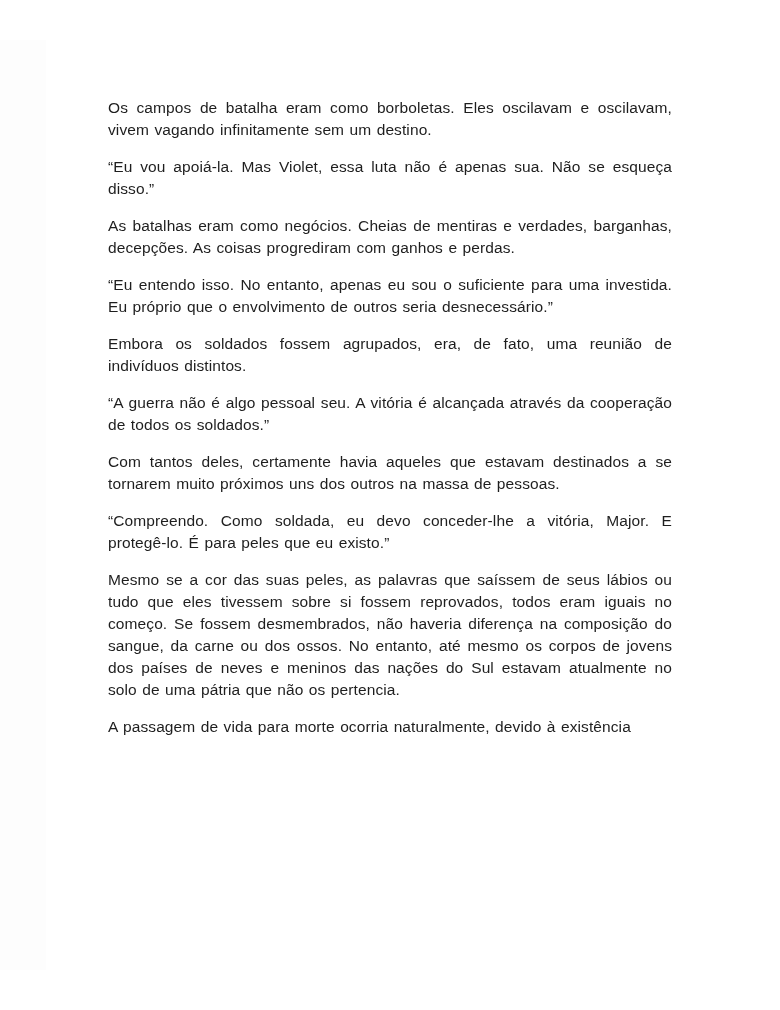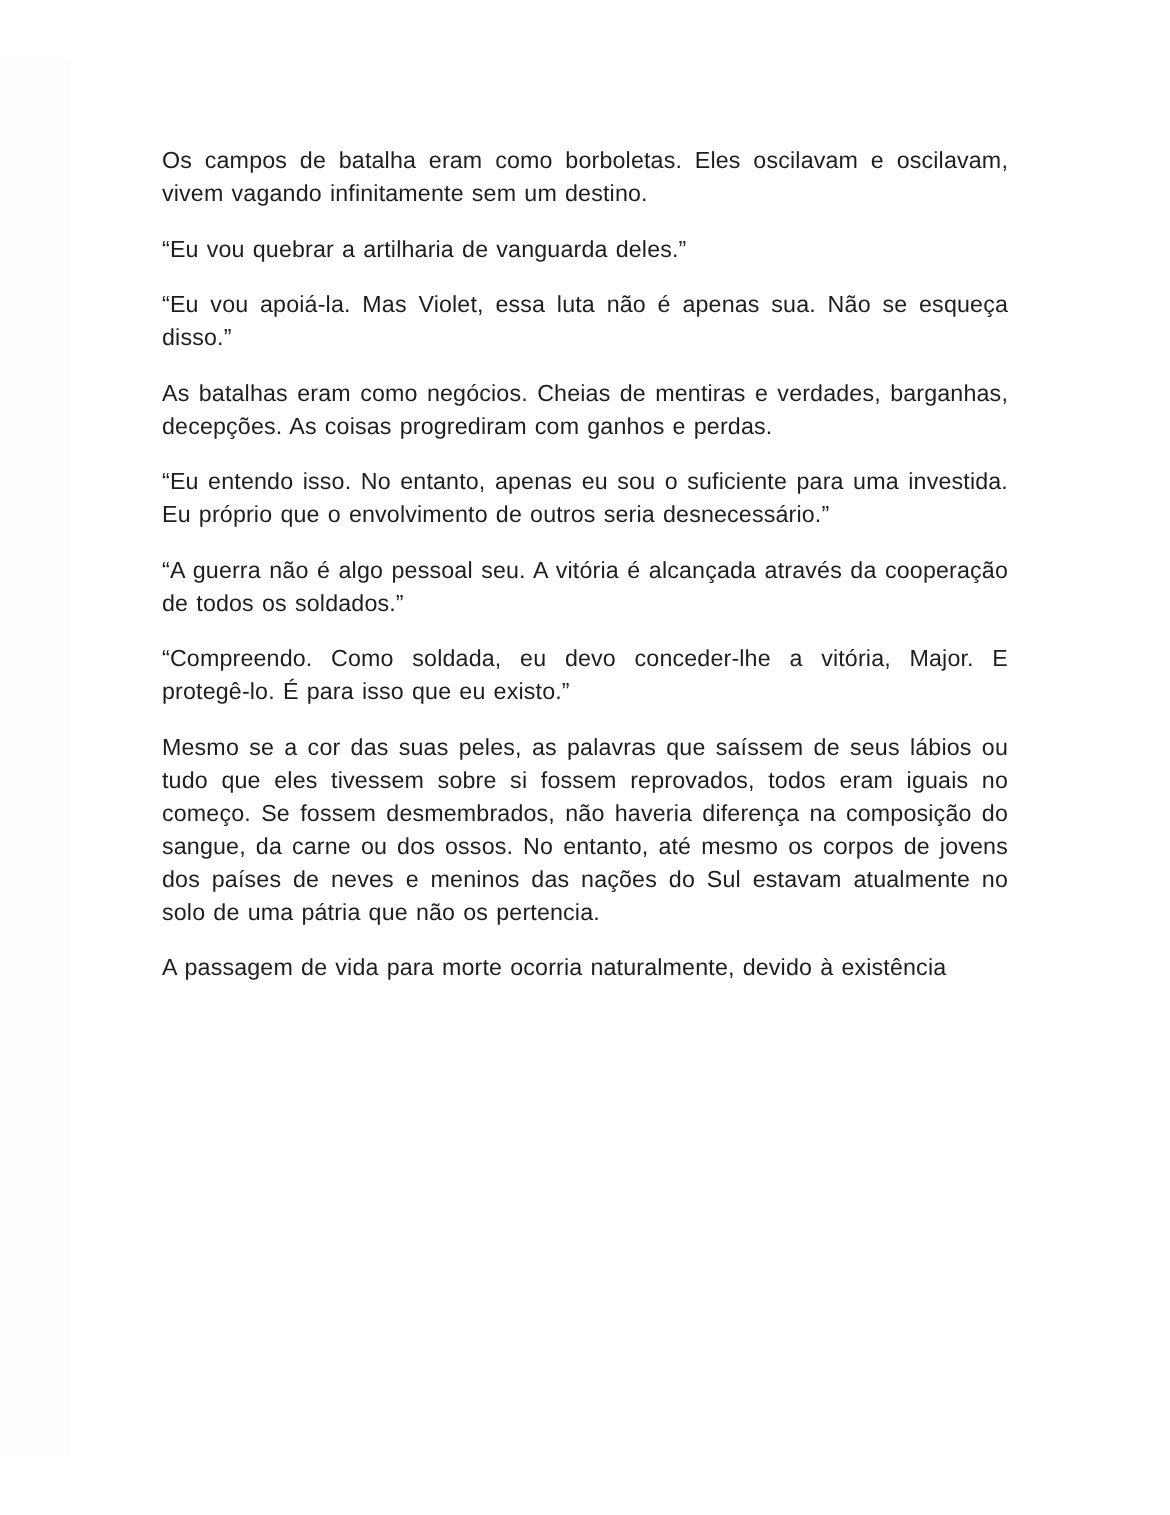--- a/index.html
+++ b/index.html
@@ -45,22 +45,23 @@
     margin-bottom: 0;
   }
 </style>
 </head>
 <body>
 
 <div class="page">
   <div class="text-block">
 
   <p>Os campos de batalha eram como borboletas. Eles oscilavam e oscilavam, vivem vagando infinitamente sem um destino.</p>
-      <p>“Eu vou quebrar a artilharia de vanguarda deles.”</p>
       <p>“Eu vou apoiá-la. Mas Violet, essa luta não é apenas sua. Não se esqueça disso.”</p>
       <p>As batalhas eram como negócios. Cheias de mentiras e verdades, barganhas, decepções. As coisas progrediram com ganhos e perdas.</p>
       <p>“Eu entendo isso. No entanto, apenas eu sou o suficiente para uma investida. Eu próprio que o envolvimento de outros seria desnecessário.”</p>
+      <p>Embora os soldados fossem agrupados, era, de fato, uma reunião de indivíduos distintos.</p>
       <p>“A guerra não é algo pessoal seu. A vitória é alcançada através da cooperação de todos os soldados.”</p>
-      <p>“Compreendo. Como soldada, eu devo conceder-lhe a vitória, Major. E protegê-lo. É para isso que eu existo.”</p>
+      <p>Com tantos deles, certamente havia aqueles que estavam destinados a se tornarem muito próximos uns dos outros na massa de pessoas.</p>
+      <p>“Compreendo. Como soldada, eu devo conceder-lhe a vitória, Major. E protegê-lo. É para peles que eu existo.”</p>
       <p>Mesmo se a cor das suas peles, as palavras que saíssem de seus lábios ou tudo que eles tivessem sobre si fossem reprovados, todos eram iguais no começo. Se fossem desmembrados, não haveria diferença na composição do sangue, da carne ou dos ossos. No entanto, até mesmo os corpos de jovens dos países de neves e meninos das nações do Sul estavam atualmente no solo de uma pátria que não os pertencia.</p>
       <p>A passagem de vida para morte ocorria naturalmente, devido à existência</p>
     </div>
 </div>
 
 </body></html>

